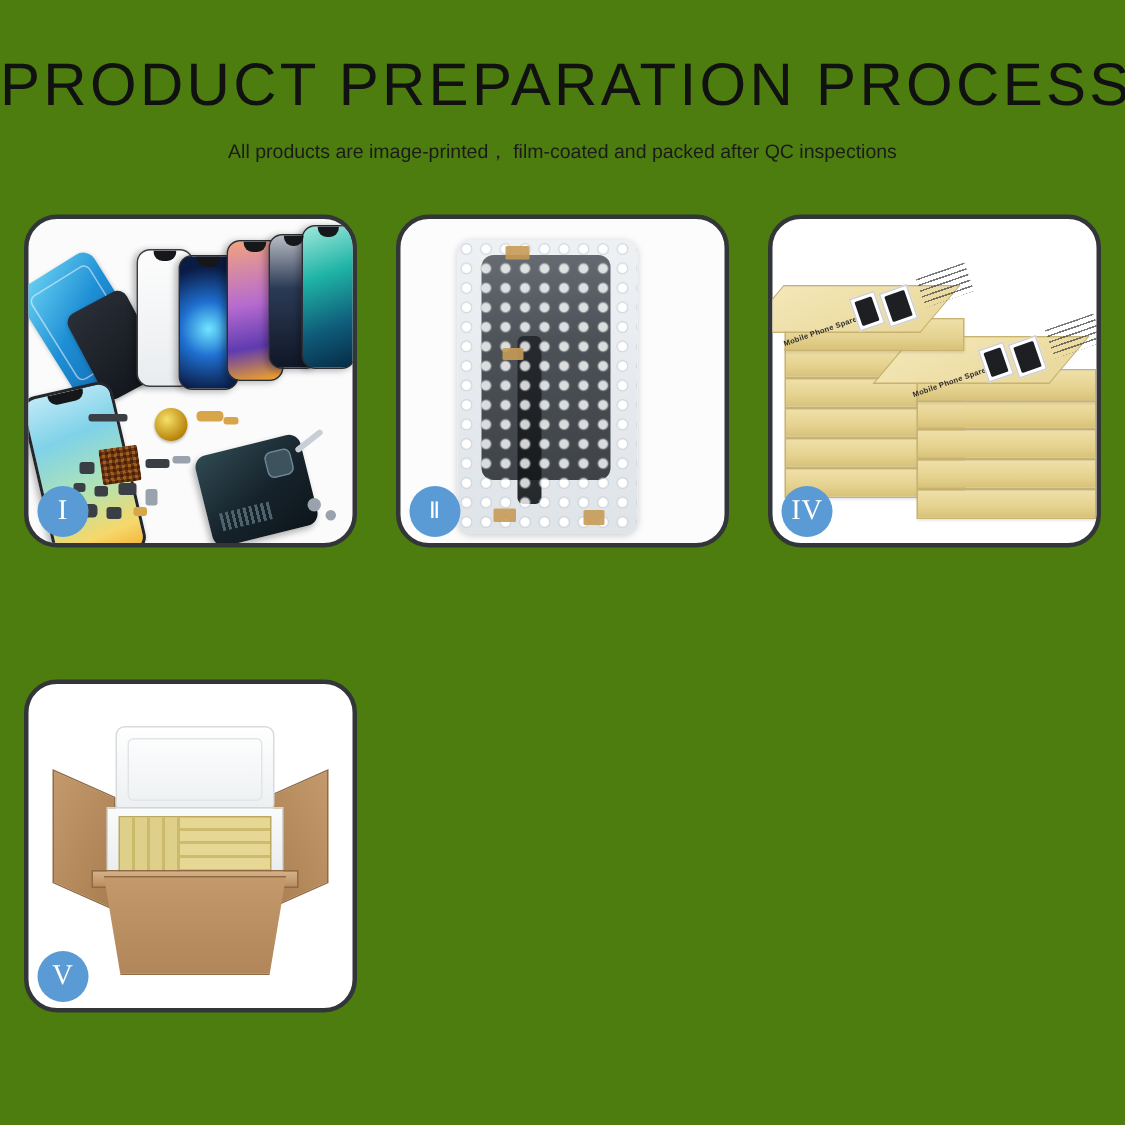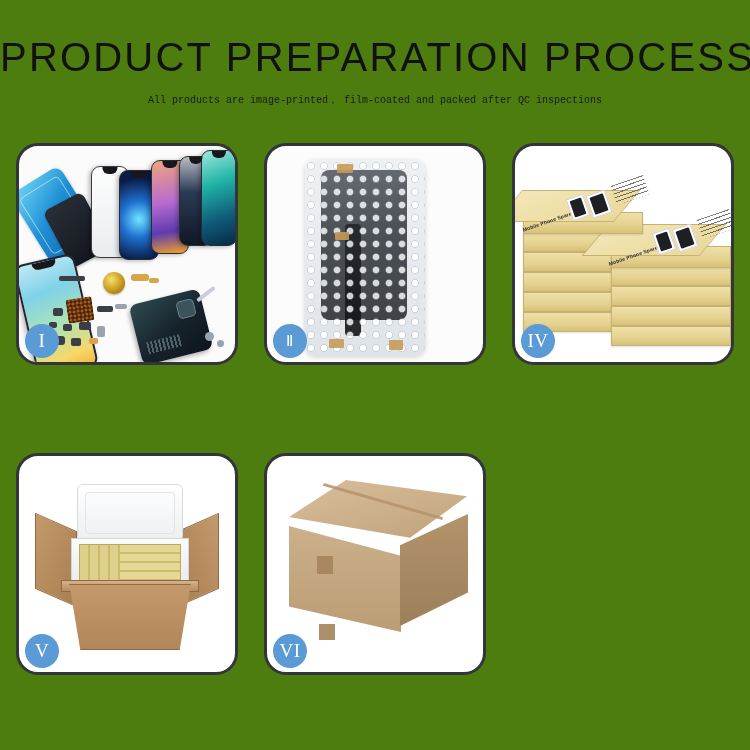--- a/index.html
+++ b/index.html
@@ -33,22 +33,22 @@
     font-family: "Liberation Sans", sans-serif;
     font-size: 40px;
     line-height: 46px;
     letter-spacing: 2.2px;
     font-weight: 400;
     color: #111111;
     margin: 0;
     white-space: nowrap;
   }
   .subtitle {
-    font-family: Liberation Mono, monospace;
-    font-size: 10px;
+    font-family: Liberation Sans, sans-serif;
+    font-size: 13px;
     line-height: 20px;
     color: #1b1b1b;
     margin: 11px 0 0 0;
     white-space: nowrap;
   }
 
   
   .grid {
     position: absolute;
     top: 143px;
@@ -594,26 +594,15 @@
         <div class="v-flapR"></div>
         <div class="v-foam-lid"></div>
         <div class="v-foam-body"></div>
         <div class="v-contents"></div>
         <div class="v-rim"></div>
         <div class="v-front"></div>
       </div>
       <div class="badge">V</div>
     </div>
 
-    <div class="panel p6">
-      <div class="scene">
-        <div class="c-top"></div>
-        <div class="c-seam"></div>
-        <div class="c-left"></div>
-        <div class="c-right"></div>
-        <div class="c-tape" style="left:50px;top:100px;width:16px;height:18px;"></div>
-        <div class="c-tape" style="left:52px;top:168px;width:16px;height:16px;"></div>
-      </div>
-      <div class="badge">VI</div>
-    </div>
 
   </div>
 </div>
 
 </body></html>

